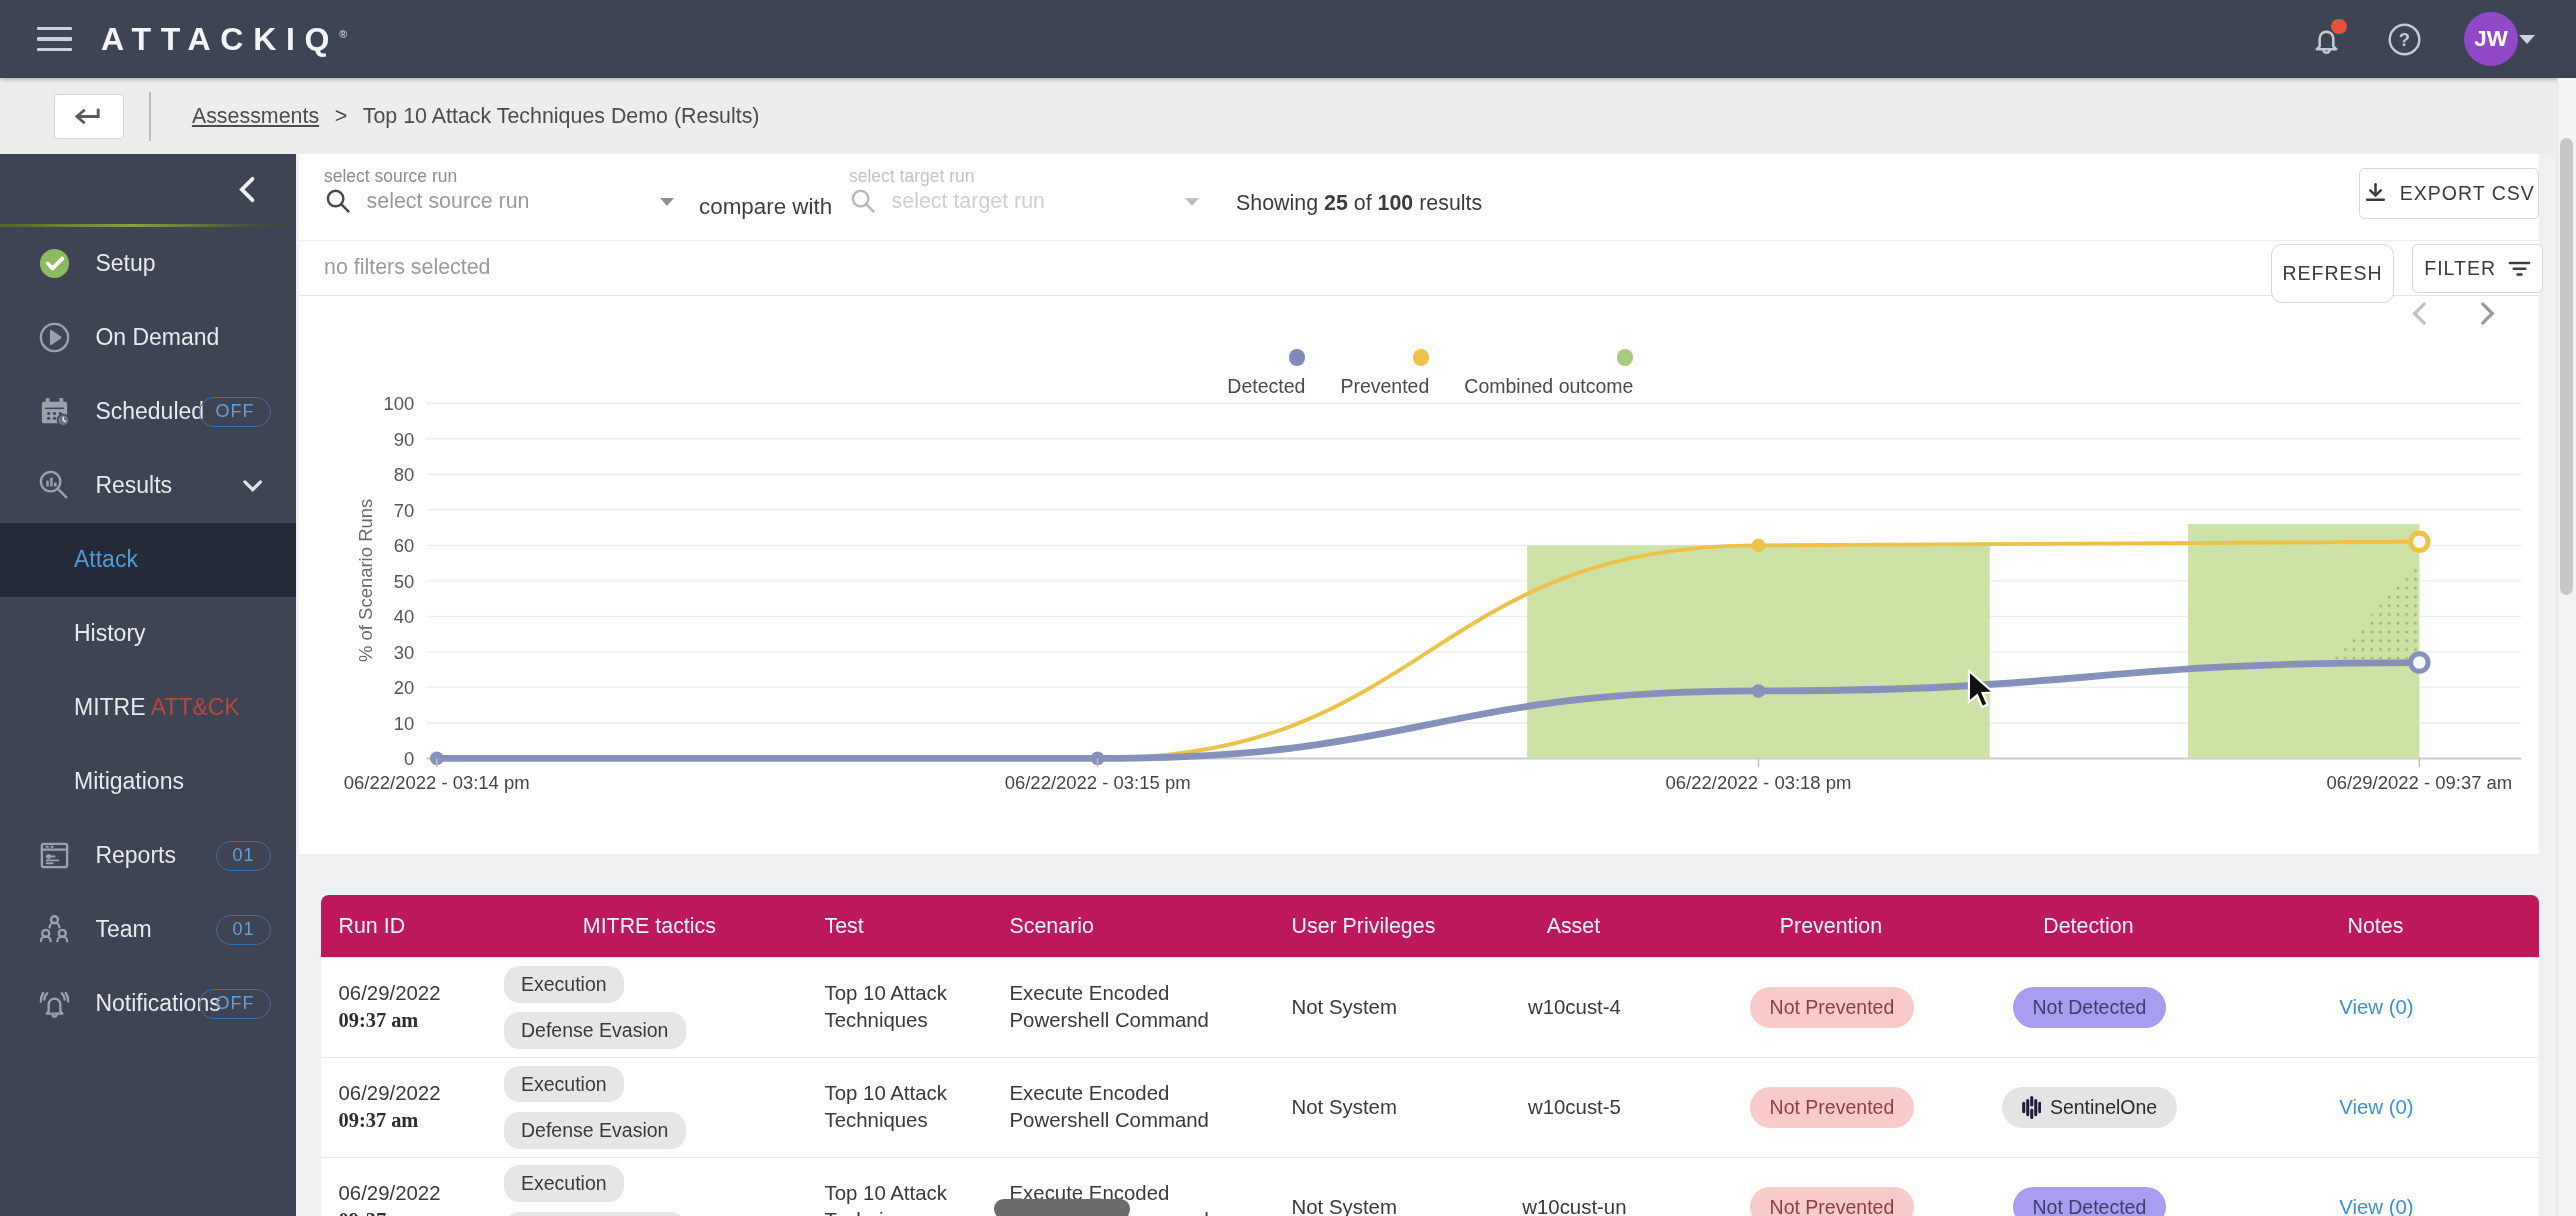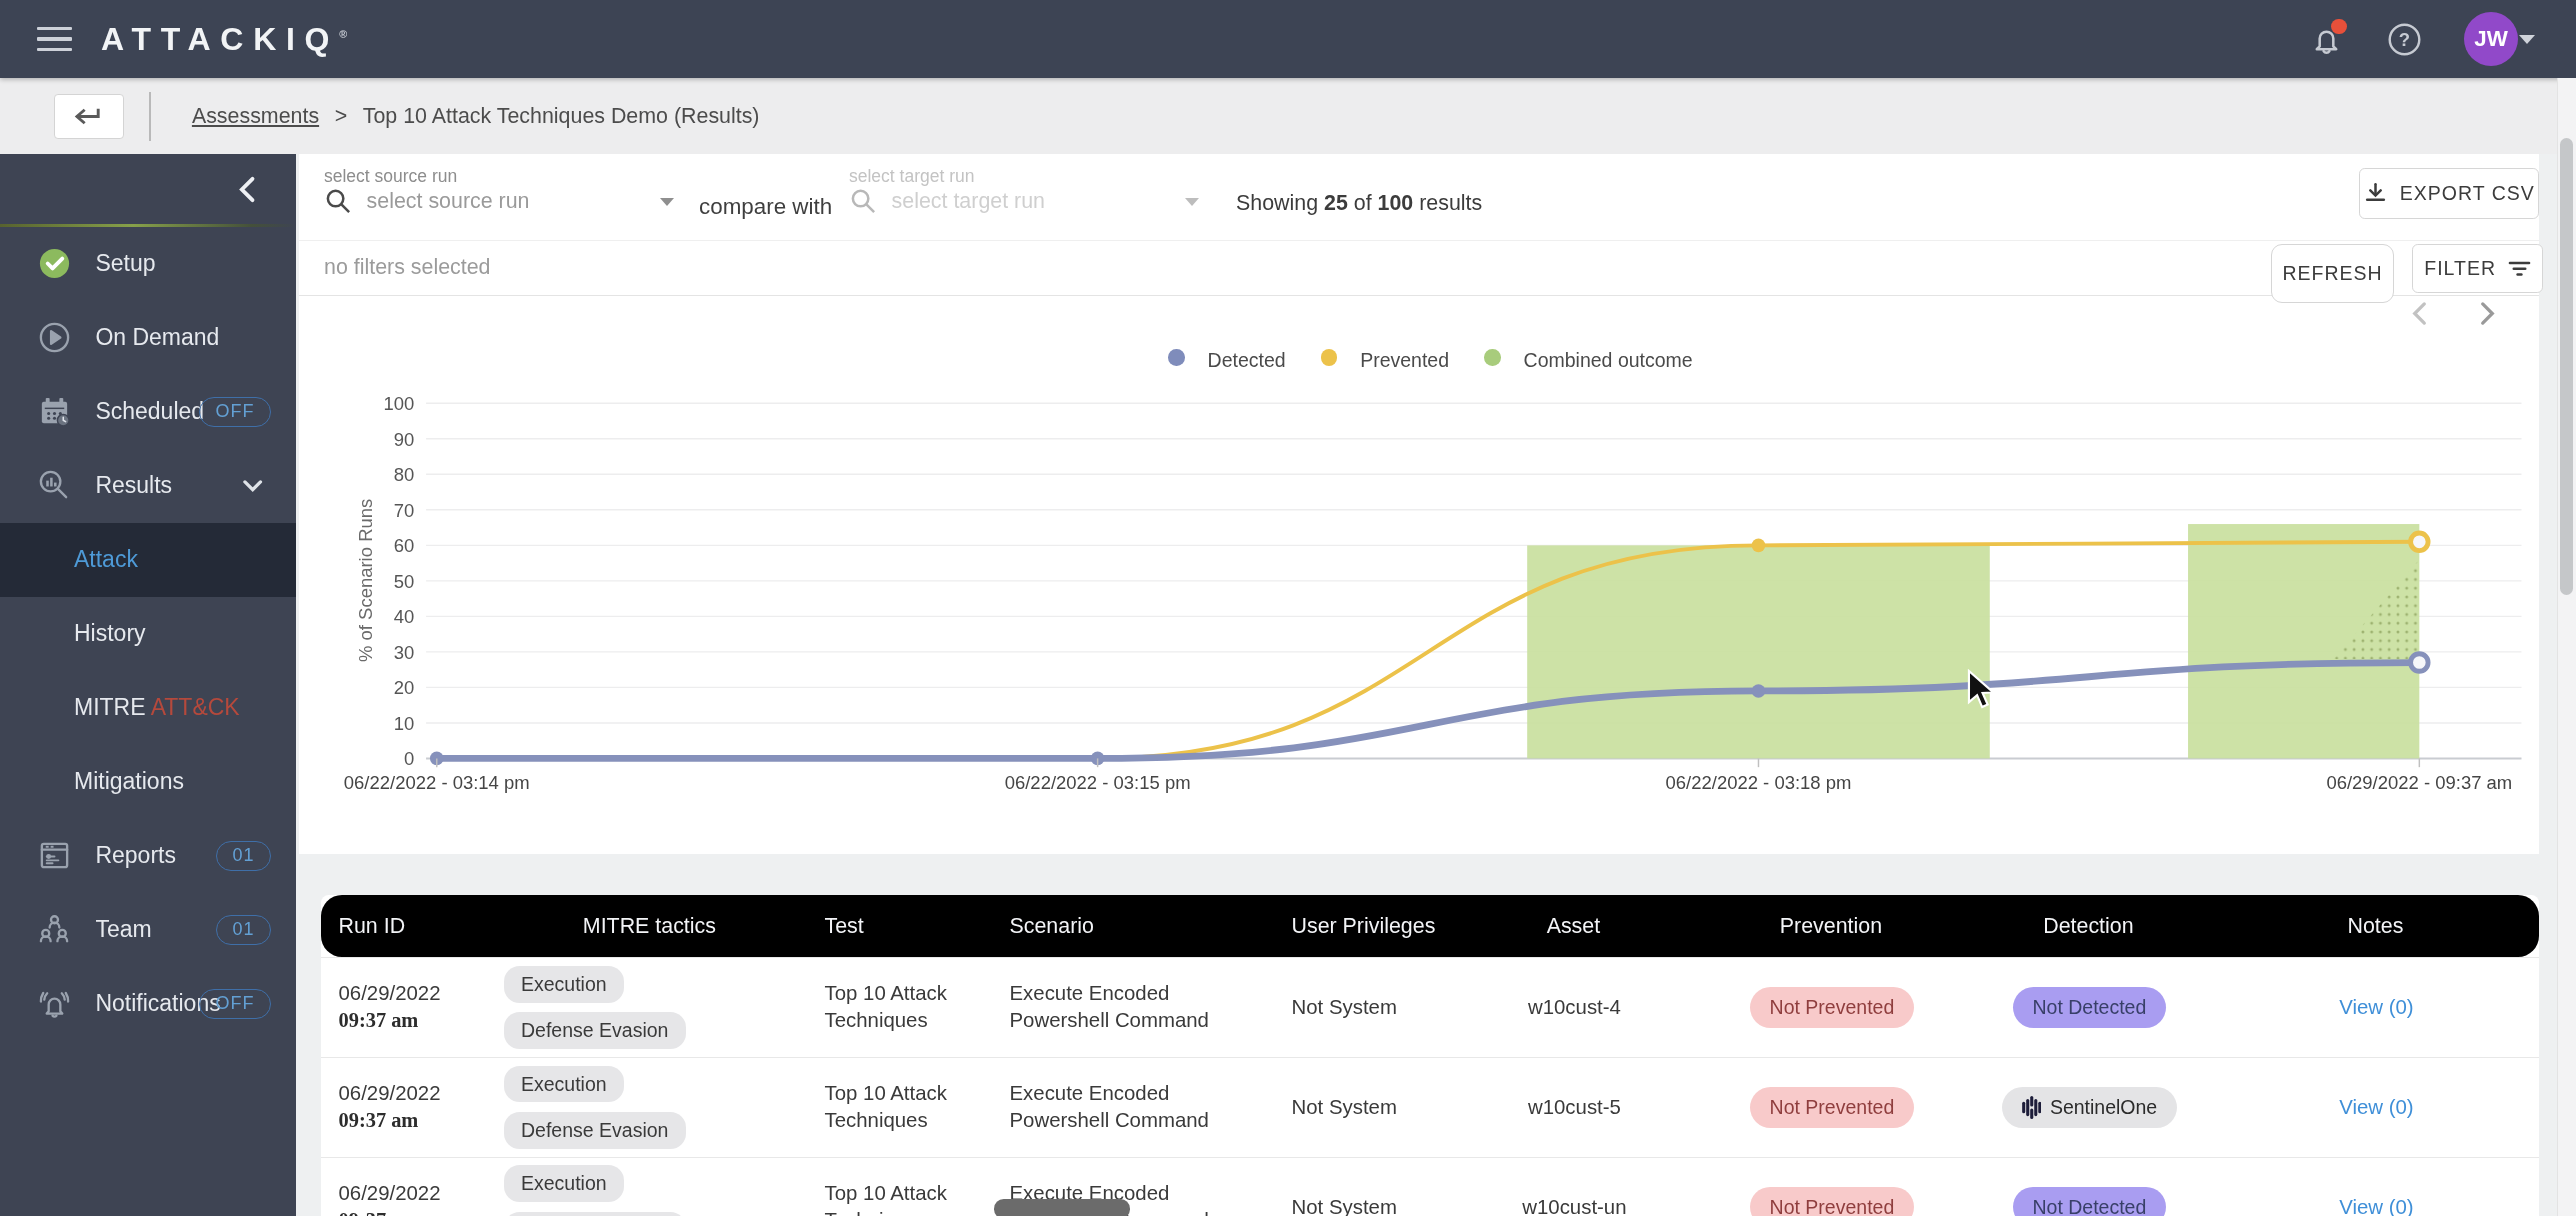--- a/index.html
+++ b/index.html
@@ -71,29 +71,29 @@
          gap:11.7px; cursor:pointer; font-weight:500; }
   #export-btn { position:absolute; left:2060px; top:13.6px; width:180px; height:51px; }
   #filters-row2 { position:absolute; left:0; top:86px; width:2240px; height:56px; border-top:1px solid #efefef;
                   border-bottom:1px solid #e4e4e4; }
   #no-filters { position:absolute; left:25px; top:13.6px; font-size:21.4px; color:#9b9b9b; }
   #refresh-btn { position:absolute; left:1972px; top:2.9px; width:123px; height:59px;border-radius:11px; }
   #filter-btn { position:absolute; left:2113px; top:2.9px; width:131px; height:49px;text-align:right; }
   .chart-nav { position:absolute; top:146px; cursor:pointer; }
   #legend { position:absolute; left:22.4px; top:195px; width:2218px; display:flex; justify-content:center;
             gap:35px; font-size:19.5px; color:#4a4a4a; }
-  .leg-item { display:flex; align-items:flex-start; gap:23px; cursor:pointer; }
+  .leg-item { display:flex; align-items:flex-end; gap:9px; cursor:pointer;flex-direction:column; }
   .leg-dot { width:16.5px; height:16.5px; border-radius:50%; }
   #chart-svg { position:absolute; left:22.4px; top:222px; }
 
   
   #table-card { position:absolute; left:321px; top:895px; width:2218px; background:#fff;
                 border-radius:7.8px 7.8px 0 0; overflow:hidden; }
   .tgrid { display:grid; grid-template-columns:165px 321px 185px 282px 175px 243px 272px 243px 331px; }
-  #thead { background:#000000; color:#f3f4f7; min-height:62px; align-items:center; font-size:21.4px;border-radius:21px; }
+  #thead { background:#be185d; color:#f3f4f7; min-height:62px; align-items:center; font-size:21.4px; }
   #thead > div { padding:7.8px 11.7px 7.8px 17.5px; line-height:26px; }
   .th-c { text-align:center; }
   .trow { min-height:71px; border-top:1px solid #e8e8e8; align-items:center; font-size:20.4px;
           color:#3a3a3a; background:#fff; }
   .trow > div { padding:7.8px 9.7px 7.8px 17.5px; line-height:27px; }
   .cell-c { text-align:center; }
   .runid .d { display:block; }
   .runid .t { display:block; font-weight:700; color:#2d2d2d;font-family:Liberation Serif, serif; }
   .tags { display:flex; gap:9.7px; flex-wrap:wrap; }
   .tag { background:#e6e6e8; color:#3a3a3a; border-radius:15.6px; padding:4.9px 17.5px; font-size:19.5px;

